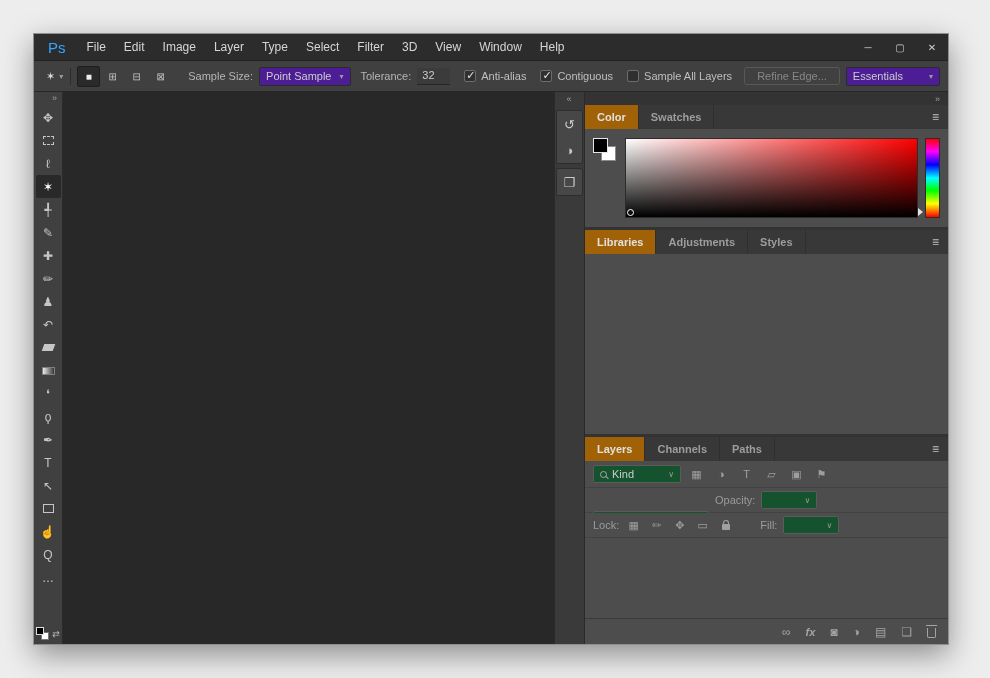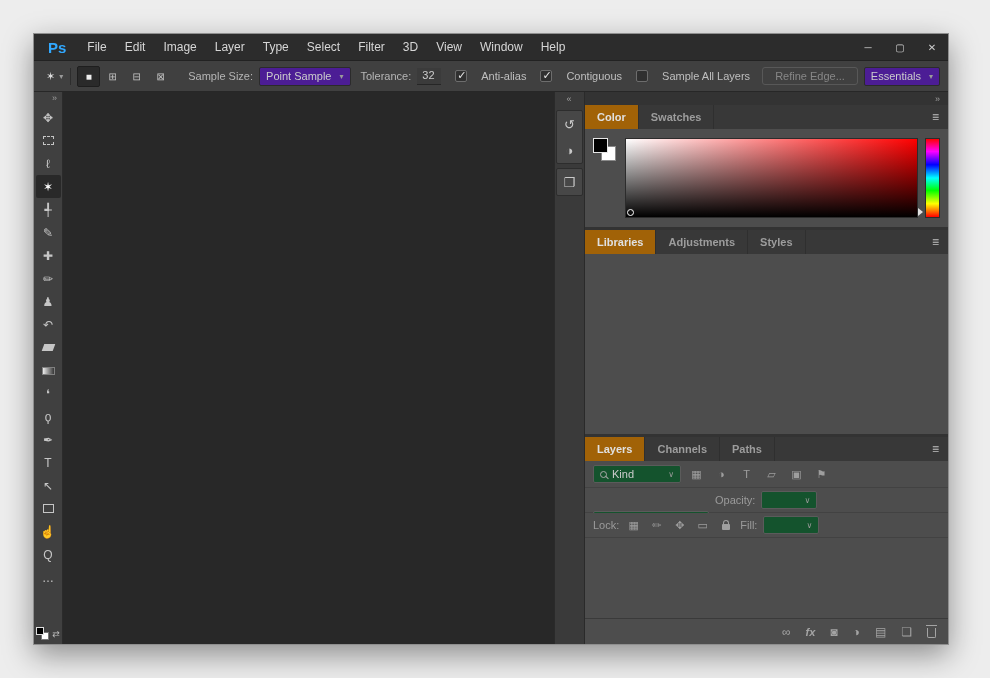--- a/index.html
+++ b/index.html
@@ -16,21 +16,21 @@
     background: #333;
     border: 1px solid #8f8f8f;
     box-shadow: 0 10px 28px rgba(0,0,0,.4);
     display: flex; flex-direction: column;
   }
   
   .menubar {
     height: 27px; background: #2c2c2c; border-bottom: 1px solid #222;
     display: flex; align-items: center; color: #d6d6d6; font-size: 12px; flex: none;
   }
-  .ps-logo { color: #31a8ff; font-weight: bold; font-size: 15px; padding: 0 12px 0 14px; }
+  .ps-logo { color: #31a8ff; font-weight: normal; font-size: 15px; padding: 0 12px 0 14px; }
   .menu-item { padding: 0 9px; height: 100%; display: flex; align-items: center; cursor: default; }
   .win-controls { margin-left: auto; display: flex; height: 100%; }
   .win-btn { width: 32px; height: 100%; display: flex; align-items: center; justify-content: center; color: #cfcfcf; font-size: 10px; }
   
   .optionsbar {
     height: 31px; background: #404040; border-bottom: 1px solid #272727;
     display: flex; align-items: center; font-size: 11px; color: #bfbfbf;
     padding: 0 8px; gap: 6px; flex: none; white-space: nowrap;
   }
   .tool-preset { display: flex; align-items: center; gap: 4px; padding: 2px 7px 2px 4px; border-right: 1px solid #2d2d2d; color: #ddd; }
@@ -40,21 +40,21 @@
   .selmode.active { background: #2a2a2a; border-color: #1e1e1e; color: #eee; }
   .opt-label { color: #b5b5b5; margin-left: 4px; }
   .dropdown {
     background: #4c1d95; border: 1px solid #2b2b2b; border-radius: 2px;
     height: 19px; display: flex; align-items: center; padding: 0 6px; gap: 8px; color: #ccc;
   }
   .dropdown .caret { margin-left: auto; font-size: 8px; color: #9a9a9a; }
   .dd-sample { width: 118px; }
   .dd-workspace { width: 126px; }
   .tolerance { width: 42px; border-bottom: 1px solid #262626; background: #3b3b3b; color: #ccc; padding: 1px 5px; height: 17px; }
-  .check-group { display: flex; align-items: center; gap: 14px; margin-left: 8px; }
+  .check-group { display: flex; align-items: center; gap: 5px; margin-left: 8px; }
   .checkbox { width: 12px; height: 12px; background: #303030; border: 1px solid #6d6d6d; border-radius: 2px; position: relative; flex: none; }
   .checkbox.checked::after { content: "✓"; position: absolute; left: 1px; top: -2px; color: #e8e8e8; font-size: 11px; }
   .spacer { flex: 1; }
   .refine-btn { border: 1px solid #585858; border-radius: 3px; padding: 2px 12px; color: #878787; margin-right: 0; }
   
   .main { flex: 1; display: flex; min-height: 0; }
   
   .toolbar { width: 29px; background: #404040; border-right: 1px solid #2b2b2b; display: flex; flex-direction: column; align-items: center; padding: 1px 0 4px; flex: none; }
   .toolbar-collapse, .strip-collapse, .dock-collapse { color: #9f9f9f; font-size: 9px; letter-spacing: 1px; }
   .toolbar-collapse { height: 13px; align-self: flex-end; padding-right: 4px; }
@@ -340,21 +340,21 @@
 
         <div class="layers-row row-lock">
           <span>Lock:</span>
           <span class="lock-ico">▦</span>
           <span class="lock-ico">✏</span>
           <span class="lock-ico">✥</span>
           <span class="lock-ico">▭</span>
           <span class="lock-ico">
               <span class="lock-shape"></span>
             </span>
-          <span style="margin-left:0">Fill:</span>
+          <span style="margin-left:20px">Fill:</span>
           <div class="dropdown dd-small dd-tiny">
             <span class="caret">∨</span>
           </div>
         </div>
 
         <div class="layers-list"></div>
 
         <div class="layers-footer">
           <span>∞</span>
           <span class="fx-label">fx</span>

